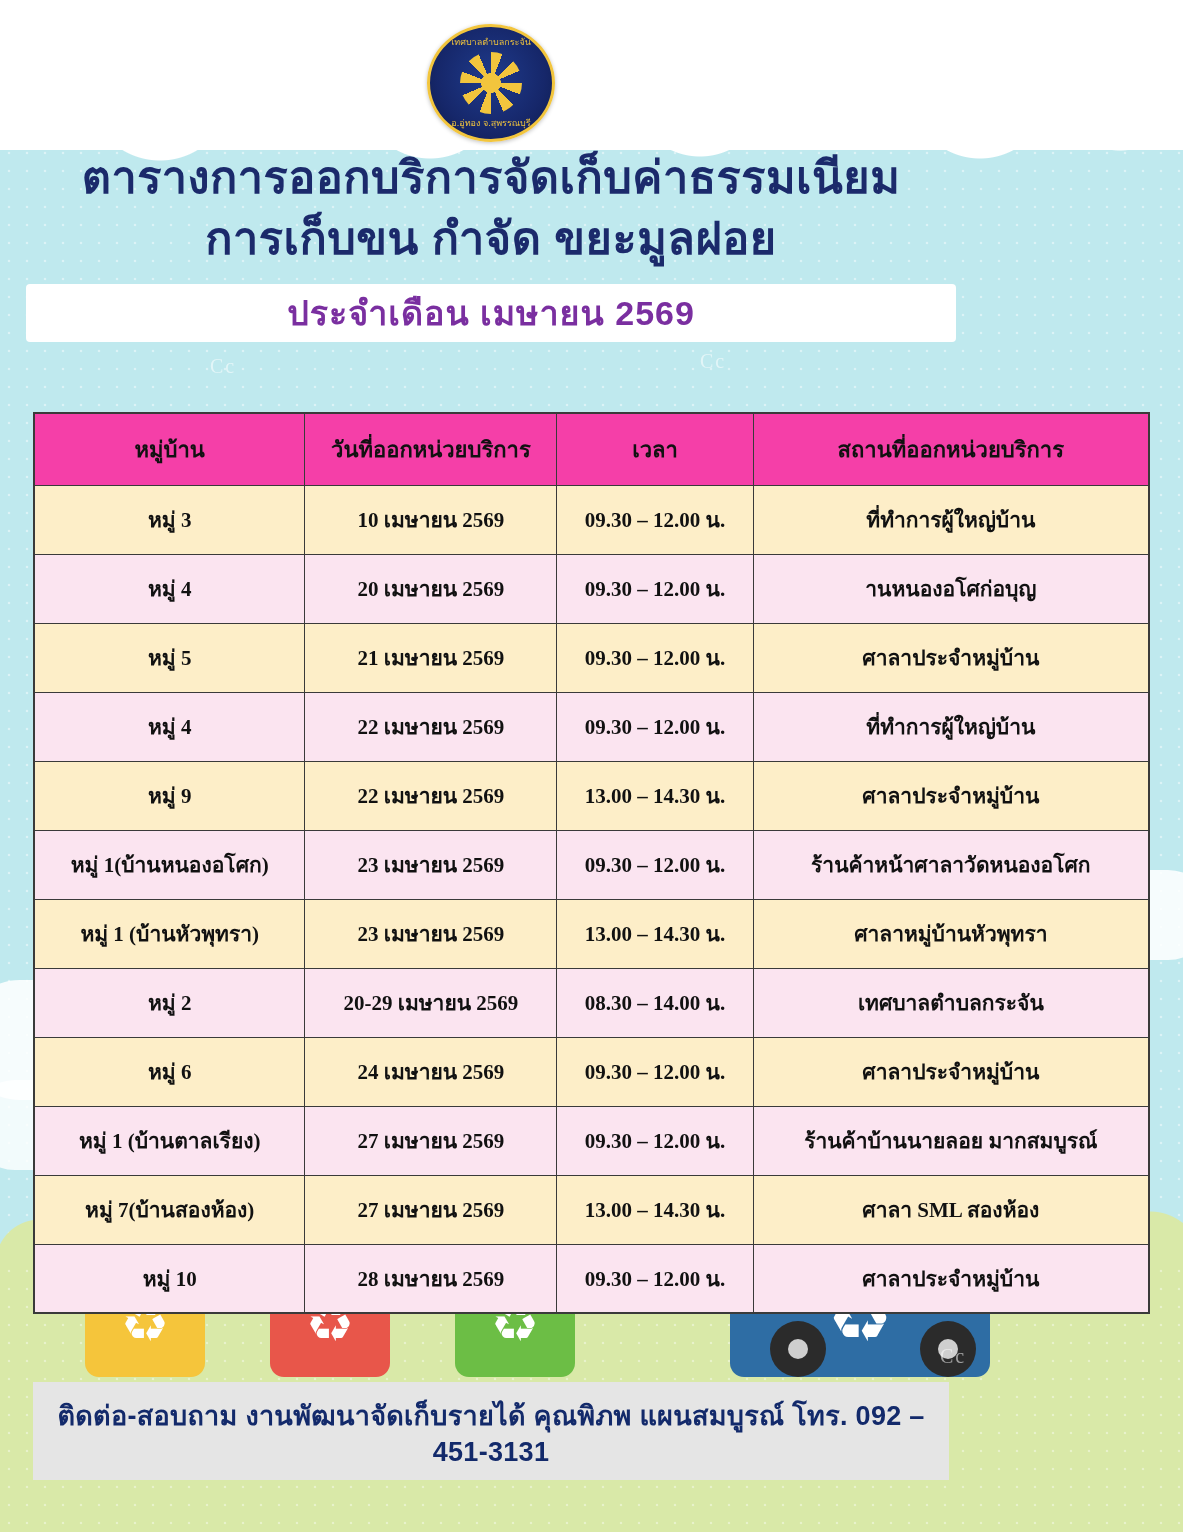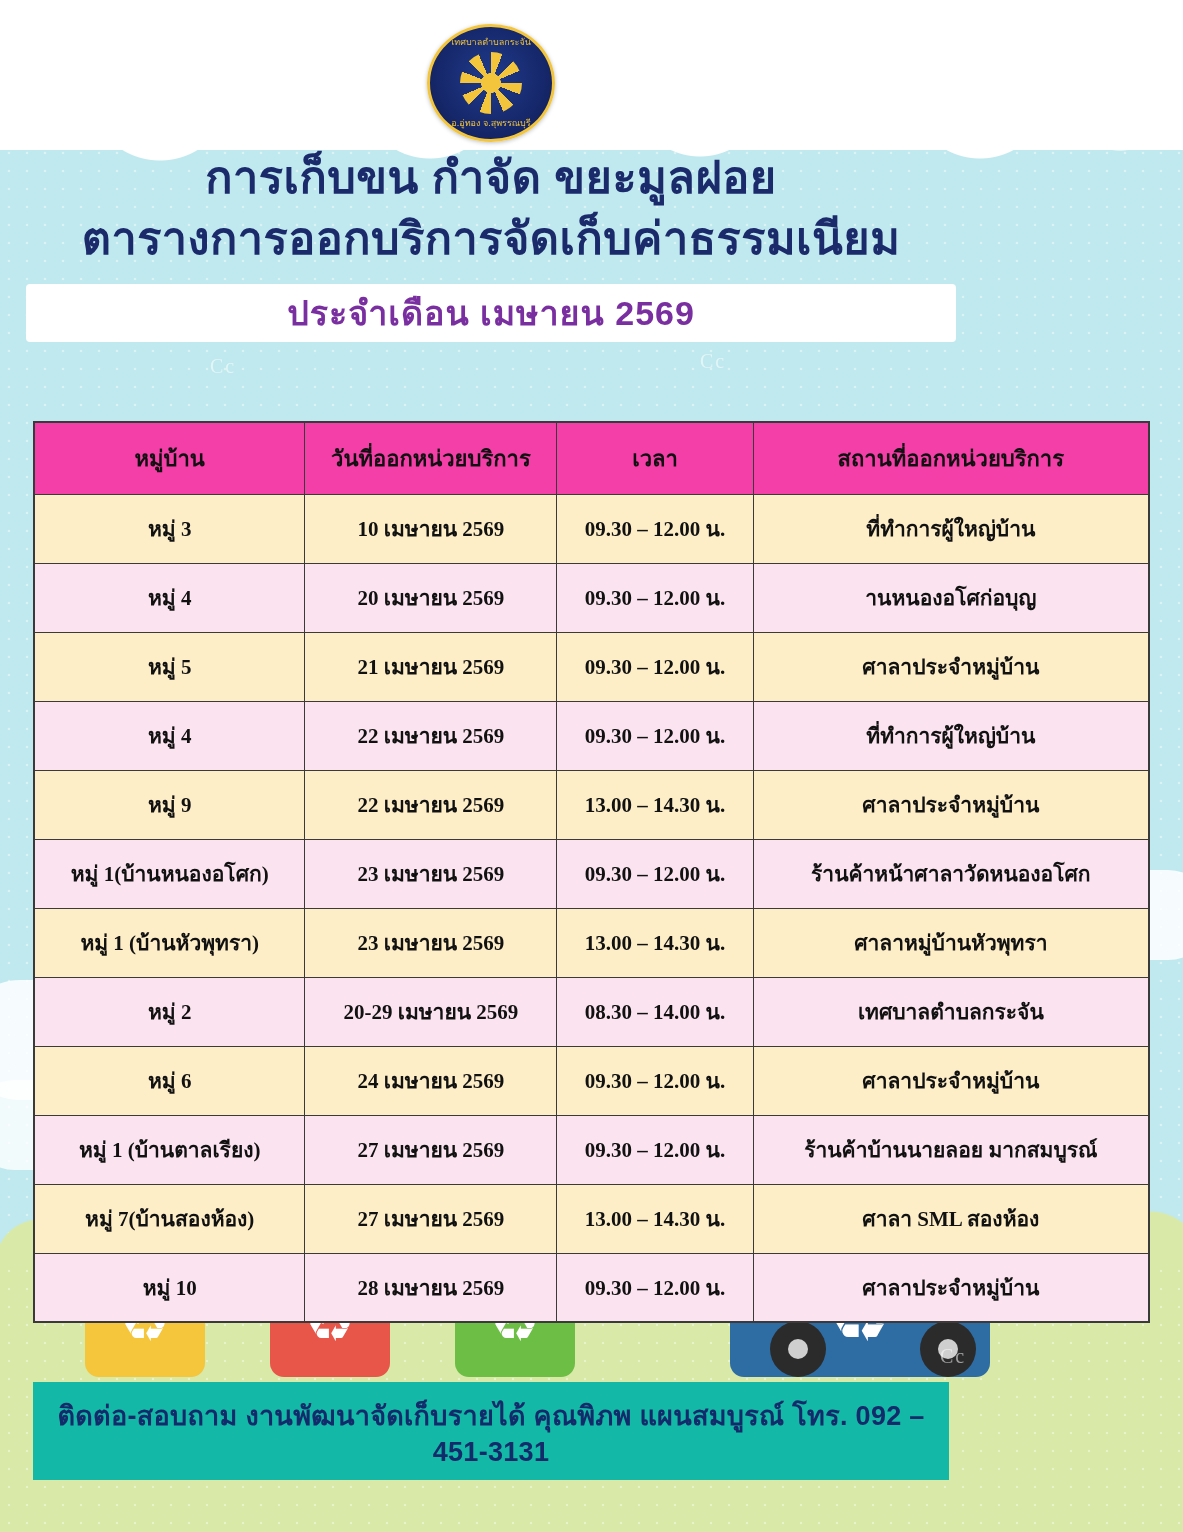--- a/index.html
+++ b/index.html
@@ -241,21 +241,20 @@
     position: absolute;
     top: 412px;
     left: 33px;
     width: 1117px;
   }
   table.schedule {
     width: 100%;
     border-collapse: collapse;
     border: 2px solid #3a3a3a;
     table-layout: fixed;
-    margin-top: 9px;
   }
   table.schedule th,
   table.schedule td {
     border: 1px solid #3a3a3a;
     text-align: center;
     font-family: "Liberation Serif", serif;
     color: #111111;
   }
   table.schedule thead th {
     background: #f53fa8;
@@ -277,21 +276,21 @@
   col.c-time    { width: 17.6%; }
   col.c-place   { width: 35.5%; }
 
   
   .contact-bar {
     position: absolute;
     left: 33px;
     right: 33px;
     bottom: 52px;
     height: 98px;
-    background: #14b8a6;
+    background: #e5e5e5;
     display: flex;
     align-items: center;
     justify-content: center;
     text-align: center;
   }
   .contact-text {
     font-family: "Liberation Sans", sans-serif;
     font-size: 27px;
     font-weight: 700;
     color: #132a6b;
@@ -337,22 +336,22 @@
 
 <div class="page">
 
   <div class="emblem">
     <div class="ring-text-top">เทศบาลตำบลกระจัน</div>
     <div class="flower"></div>
     <div class="ring-text-bottom">อ.อู่ทอง  จ.สุพรรณบุรี</div>
   </div>
 
   <div class="titles">
+    <div class="title-line">ตารางการออกบริการจัดเก็บค่าธรรมเนียม</div>
     <div class="title-line">การเก็บขน กำจัด ขยะมูลฝอย</div>
-    <div class="title-line">ตารางการออกบริการจัดเก็บค่าธรรมเนียม</div>
     <div class="month-banner">
       <span class="month-text">ประจำเดือน เมษายน 2569</span>
     </div>
   </div>
 
   <div class="table-wrap">
     <table class="schedule">
       <colgroup>
         <col class="c-village">
         <col class="c-date">

